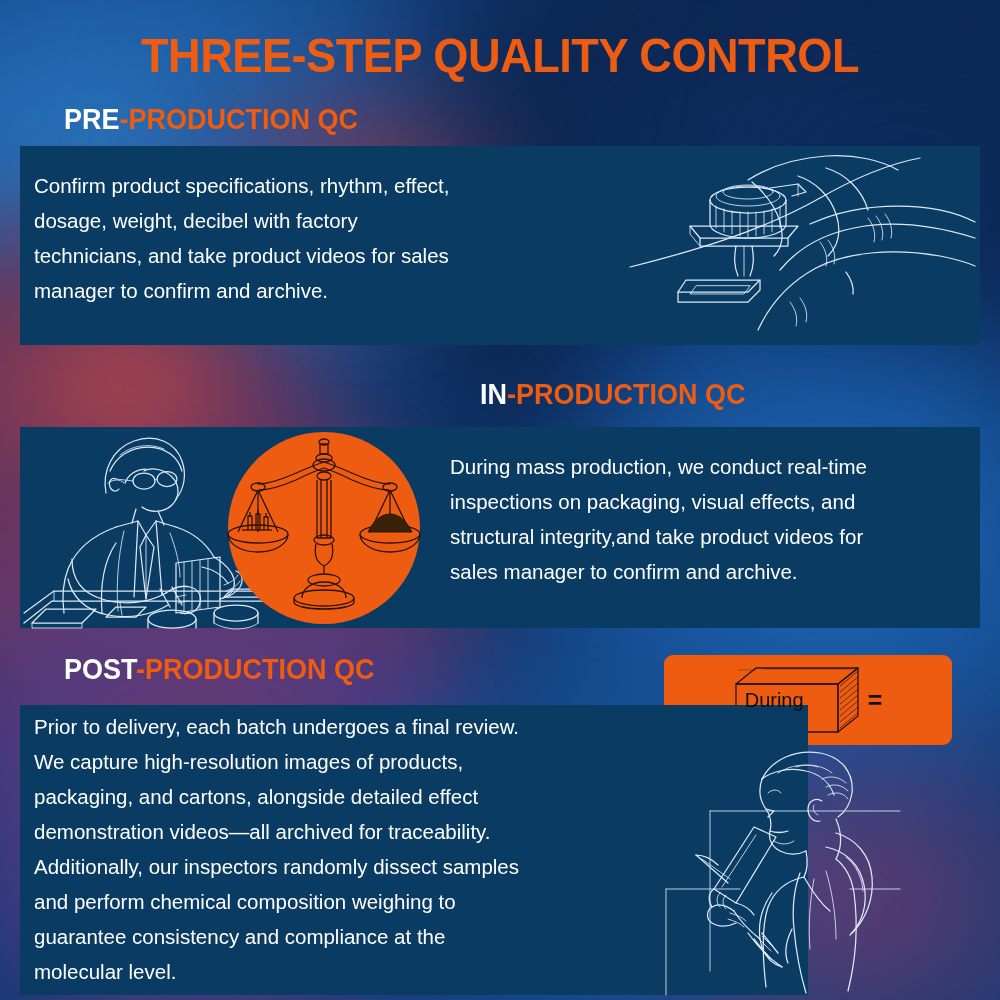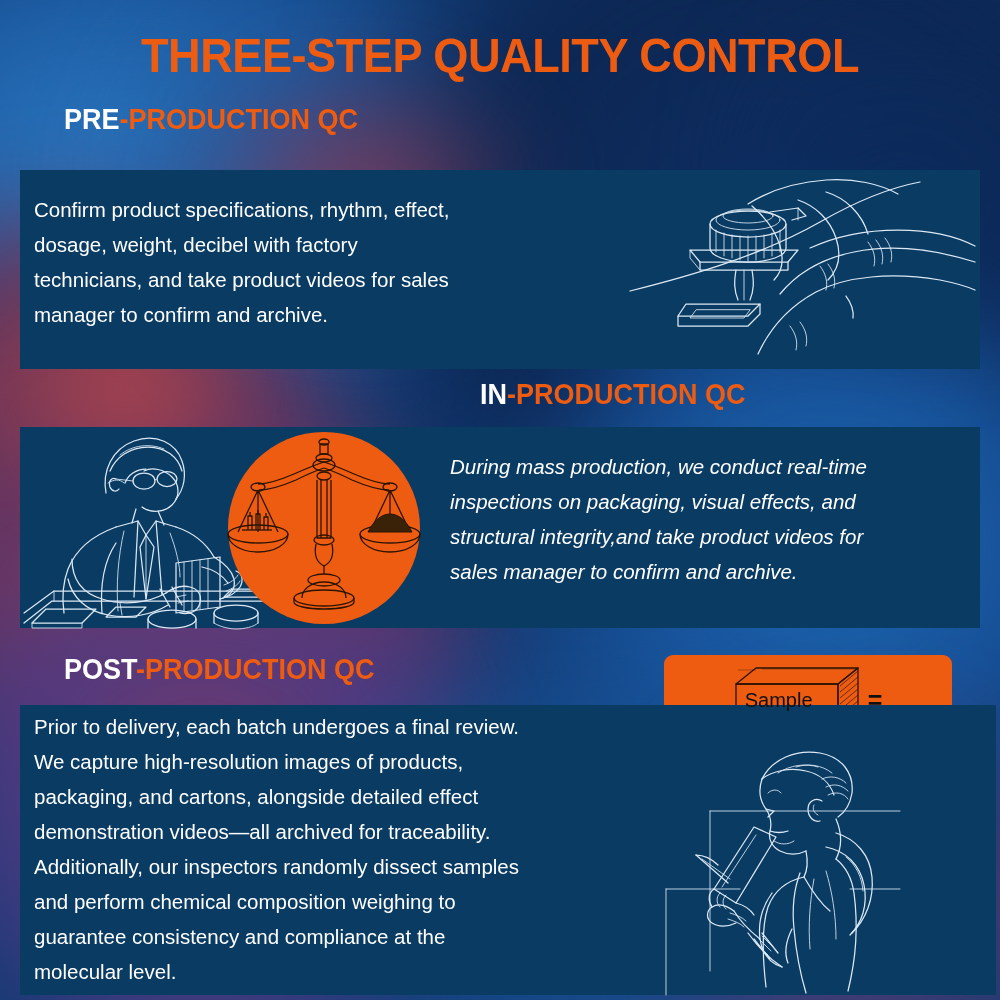--- a/index.html
+++ b/index.html
@@ -69,23 +69,23 @@
   .sec-head .w { color:#ffffff; }
   .sec-head .o { color:#EE5C11; }
   .sec-head.h1 { left:64px;  top:104px; }
   .sec-head.h2 { left:480px; top:379px; }
   .sec-head.h3 { left:64px;  top:654px; }
 
   .panel {
     position:absolute;
     background:#0a3b63;
   }
-  .p1 { left:20px; top:146px; width:960px; height:199px;margin-top:24px; }
-  .p2 { left:20px; top:427px; width:960px; height:201px;font-style:italic; }
-  .p3 { left:20px; top:705px; width:976px; height:290px; }
+  .p1 { left:20px; top:146px; width:960px; height:199px; }
+  .p2 { left:20px; top:427px; width:960px; height:201px; }
+  .p3 { left:20px; top:705px; width:788px; height:290px; }
 
   .body-text {
     position:absolute;
     color:#ffffff;
     font-size:20.5px;
     line-height:35px;
     white-space:pre-line;
   }
   .t1 { left:14px; top:22px; }
   .t2 { left:430px; top:22px; }
@@ -352,21 +352,21 @@
             <path d="M108 46 L126 31"></path>
             <path d="M108 52 L126 37"></path>
           <path d="M108 58 L126 43"></path>
             <path d="M108 64 L126 49"></path>
         </g>
         <g stroke="#2a1405" stroke-width=".7" opacity=".5">
           <path d="M6 6 L24 6"></path>
             <path d="M30 5 L126 5"></path>
         </g>
       </svg>
-      <span class="boxlabel" style="left:13px;top:26px;">Sample</span>
+      <span class="boxlabel" style="left:13px;top:26px;">During</span>
     </div>
 
     <span class="eq">=</span>
 
   </div>
 
   <div class="panel p3">
     <div class="body-text t3">Prior to delivery, each batch undergoes a final review.
 We capture high-resolution images of products,
 packaging, and cartons, alongside detailed effect

